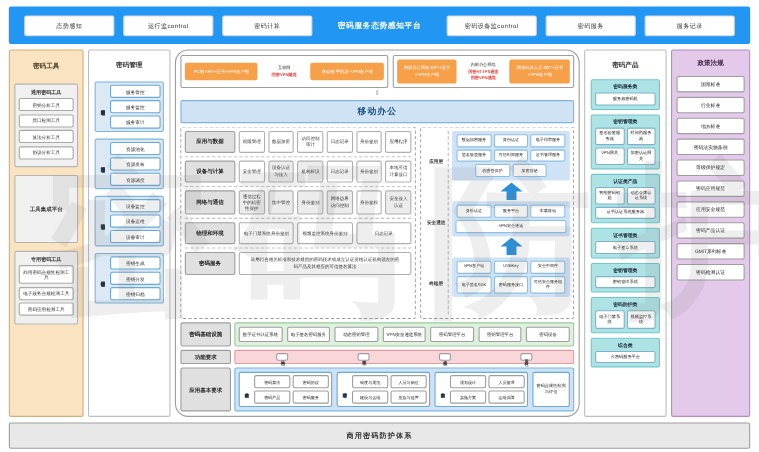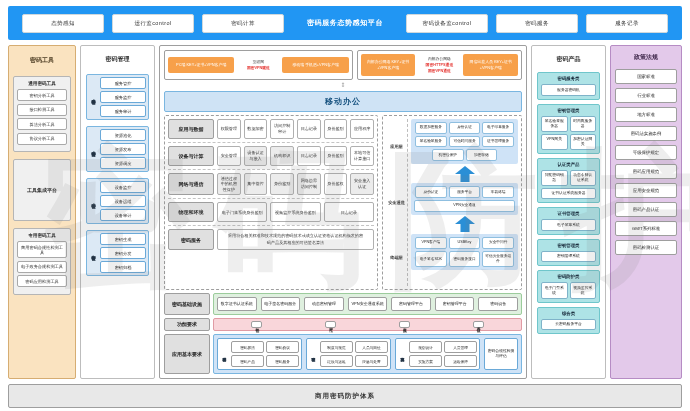--- a/index.html
+++ b/index.html
@@ -62,21 +62,21 @@
   .col2 { width:75px; display:flex; flex-direction:column; padding:4px 5px; gap:6px; }
   .mgrp { display:flex; border:1px solid #7ab6e0; background:#dce9f5; border-radius:2px; padding:2px; gap:2px;}
   .mgrp .vlabel { width:9px; font-size:4px; color:#234; writing-mode:vertical-rl;
                   text-align:center; display:flex; align-items:center; justify-content:center;
                   letter-spacing:.2px; font-weight:bold;}
   .mgrp .items { flex:1; display:flex; flex-direction:column; gap:2px;}
   .cell-b { background:#fff; border:1px solid #6aa9d8; border-radius:2px;
             font-size:4.2px; color:#222; text-align:center; padding:2.5px 0;}
 
   
-  .col3 { flex:1; border:1px solid #9e9e9e; border-radius:2px; padding:4px;
+  .col3 { flex:1; border:1px solid #9e9e9e; border-radius:12px; padding:4px;
           display:flex; flex-direction:column; gap:3px; background:#fff;}
   .top-term { display:flex; gap:4px; }
   .term-box { border:1px solid #9e9e9e; border-radius:2px; padding:3px;
               display:flex; align-items:center; gap:3px; }
   .tb-orange { background:#f7a04a; color:#fff; font-size:3.9px; text-align:center;
                padding:5px 3px; border-radius:2px; line-height:1.5; flex:1;}
   .tb-mid { text-align:center; font-size:3.8px; color:#333; line-height:1.6; min-width:42px;}
   .tb-mid .red { color:#e53935; font-weight:bold; }
 
   .arrow-updown { text-align:center; font-size:6px; color:#9e9e9e; line-height:5px;}

